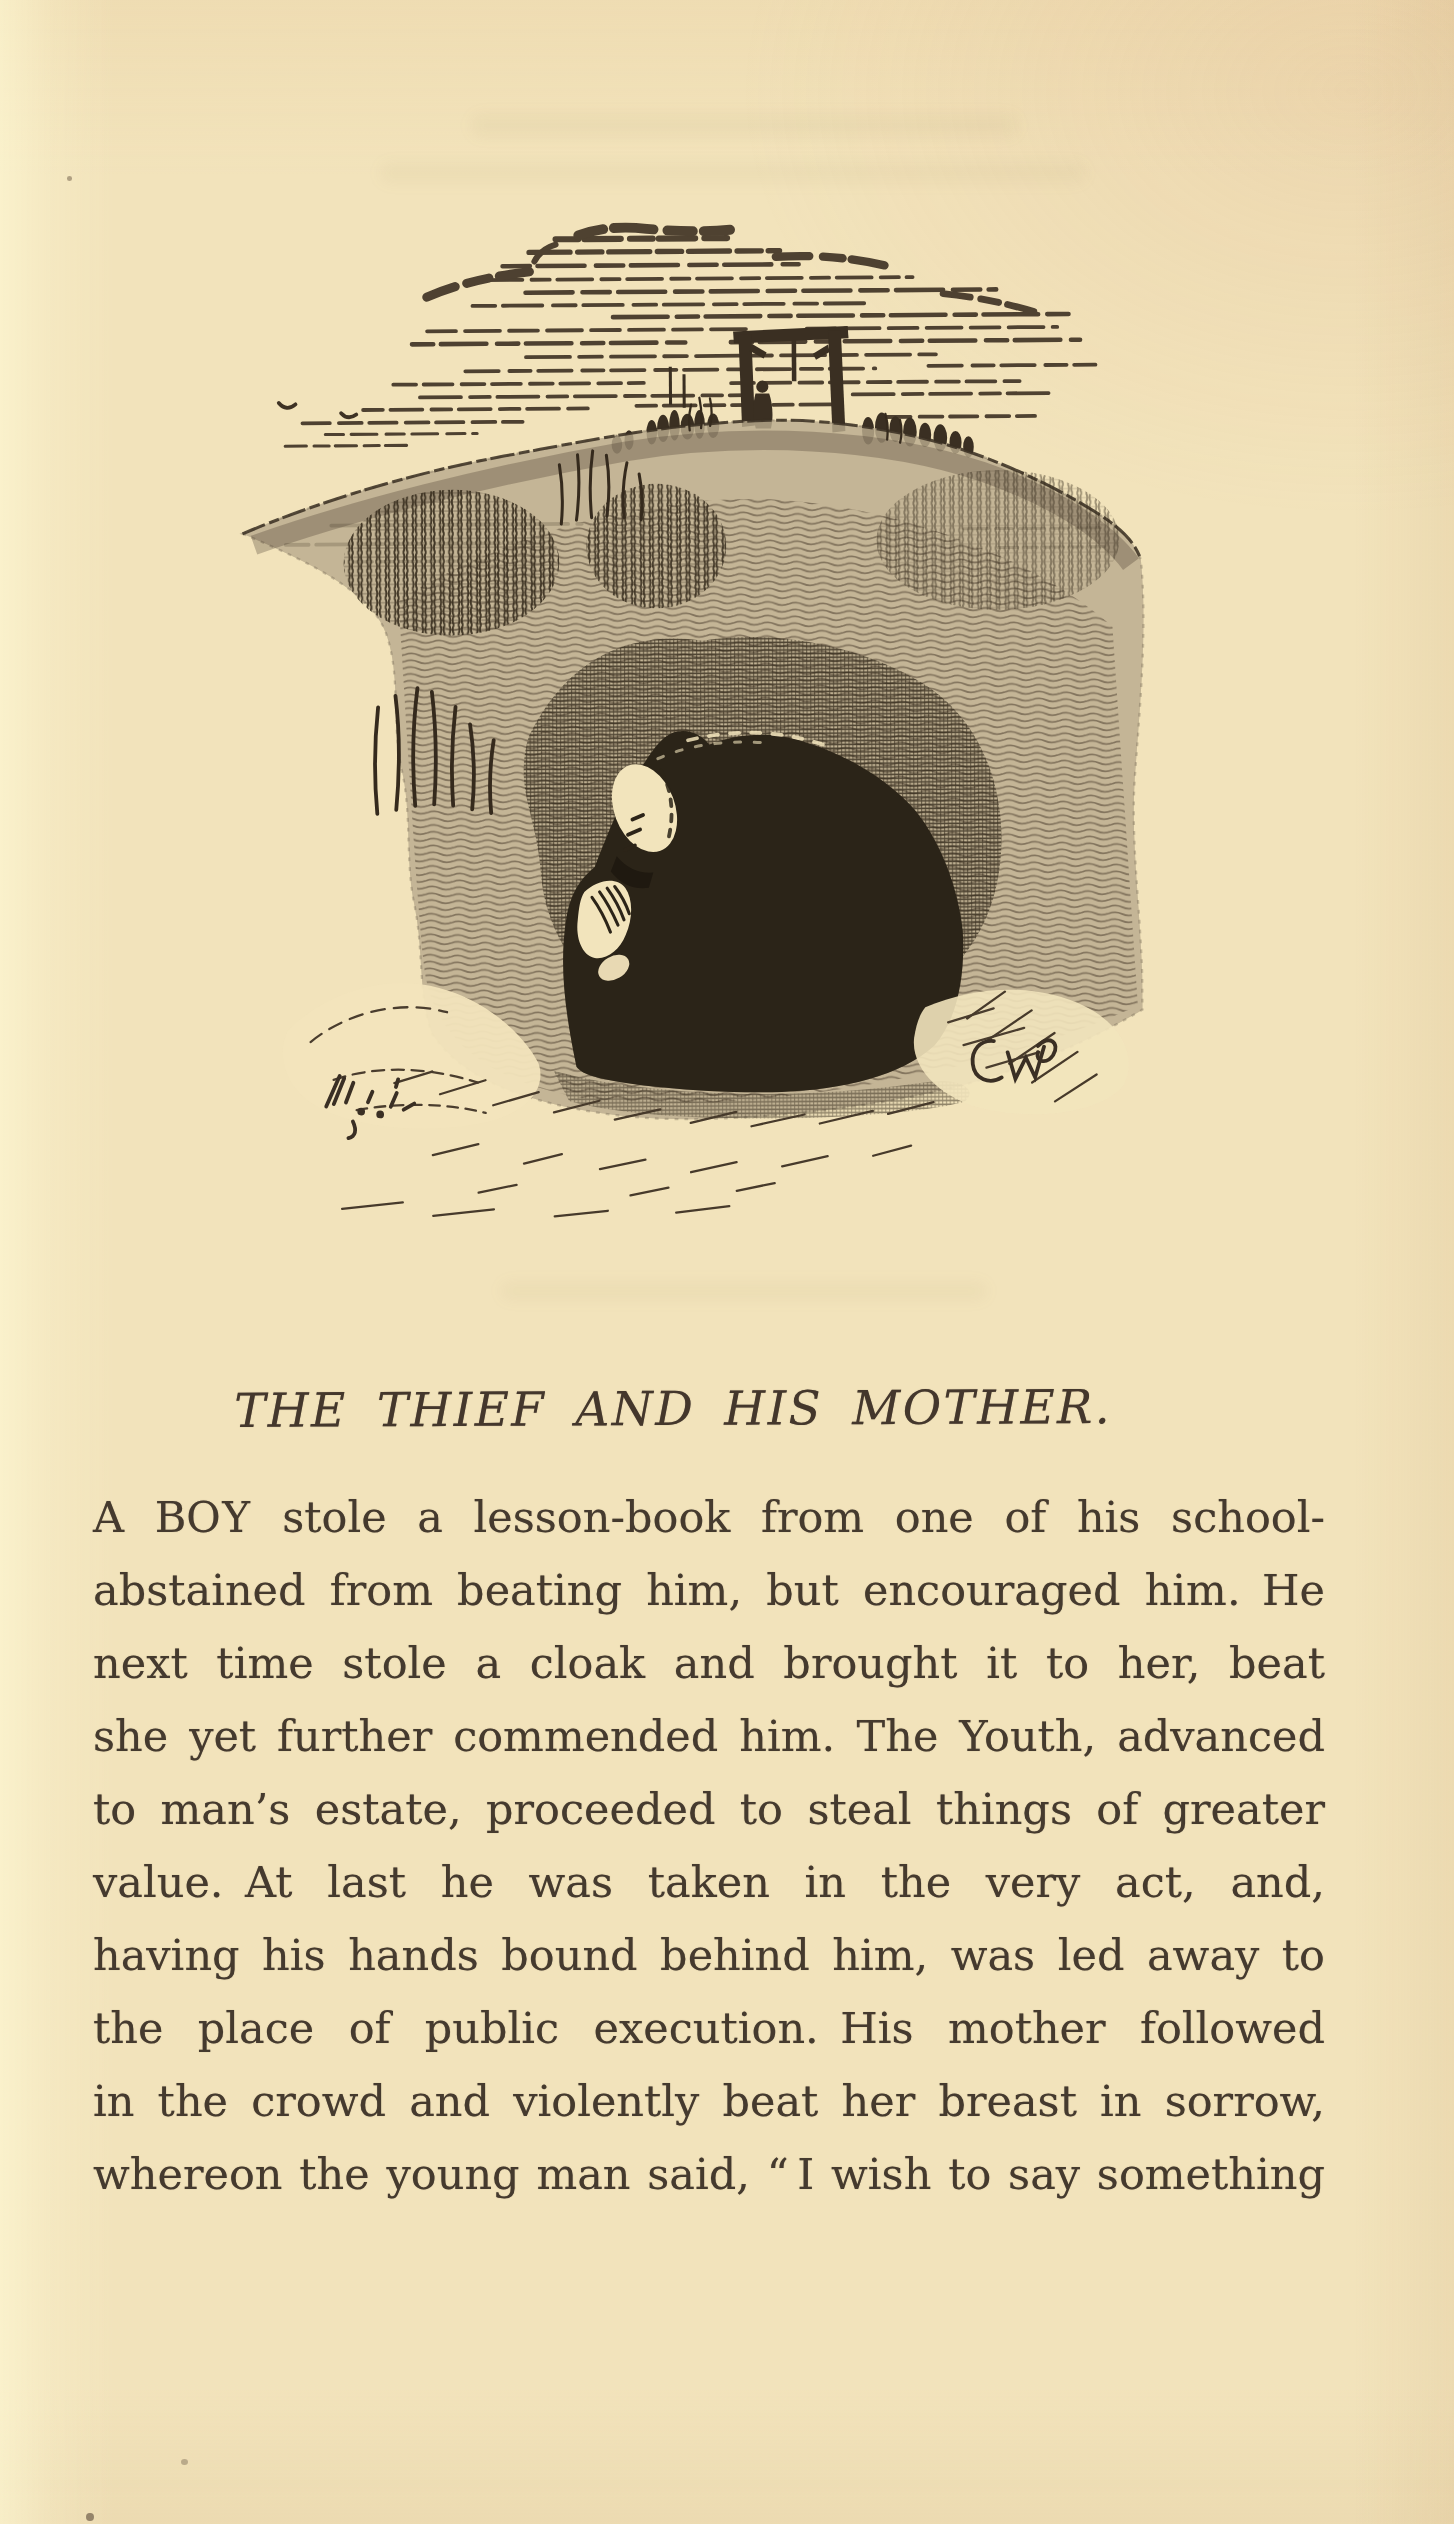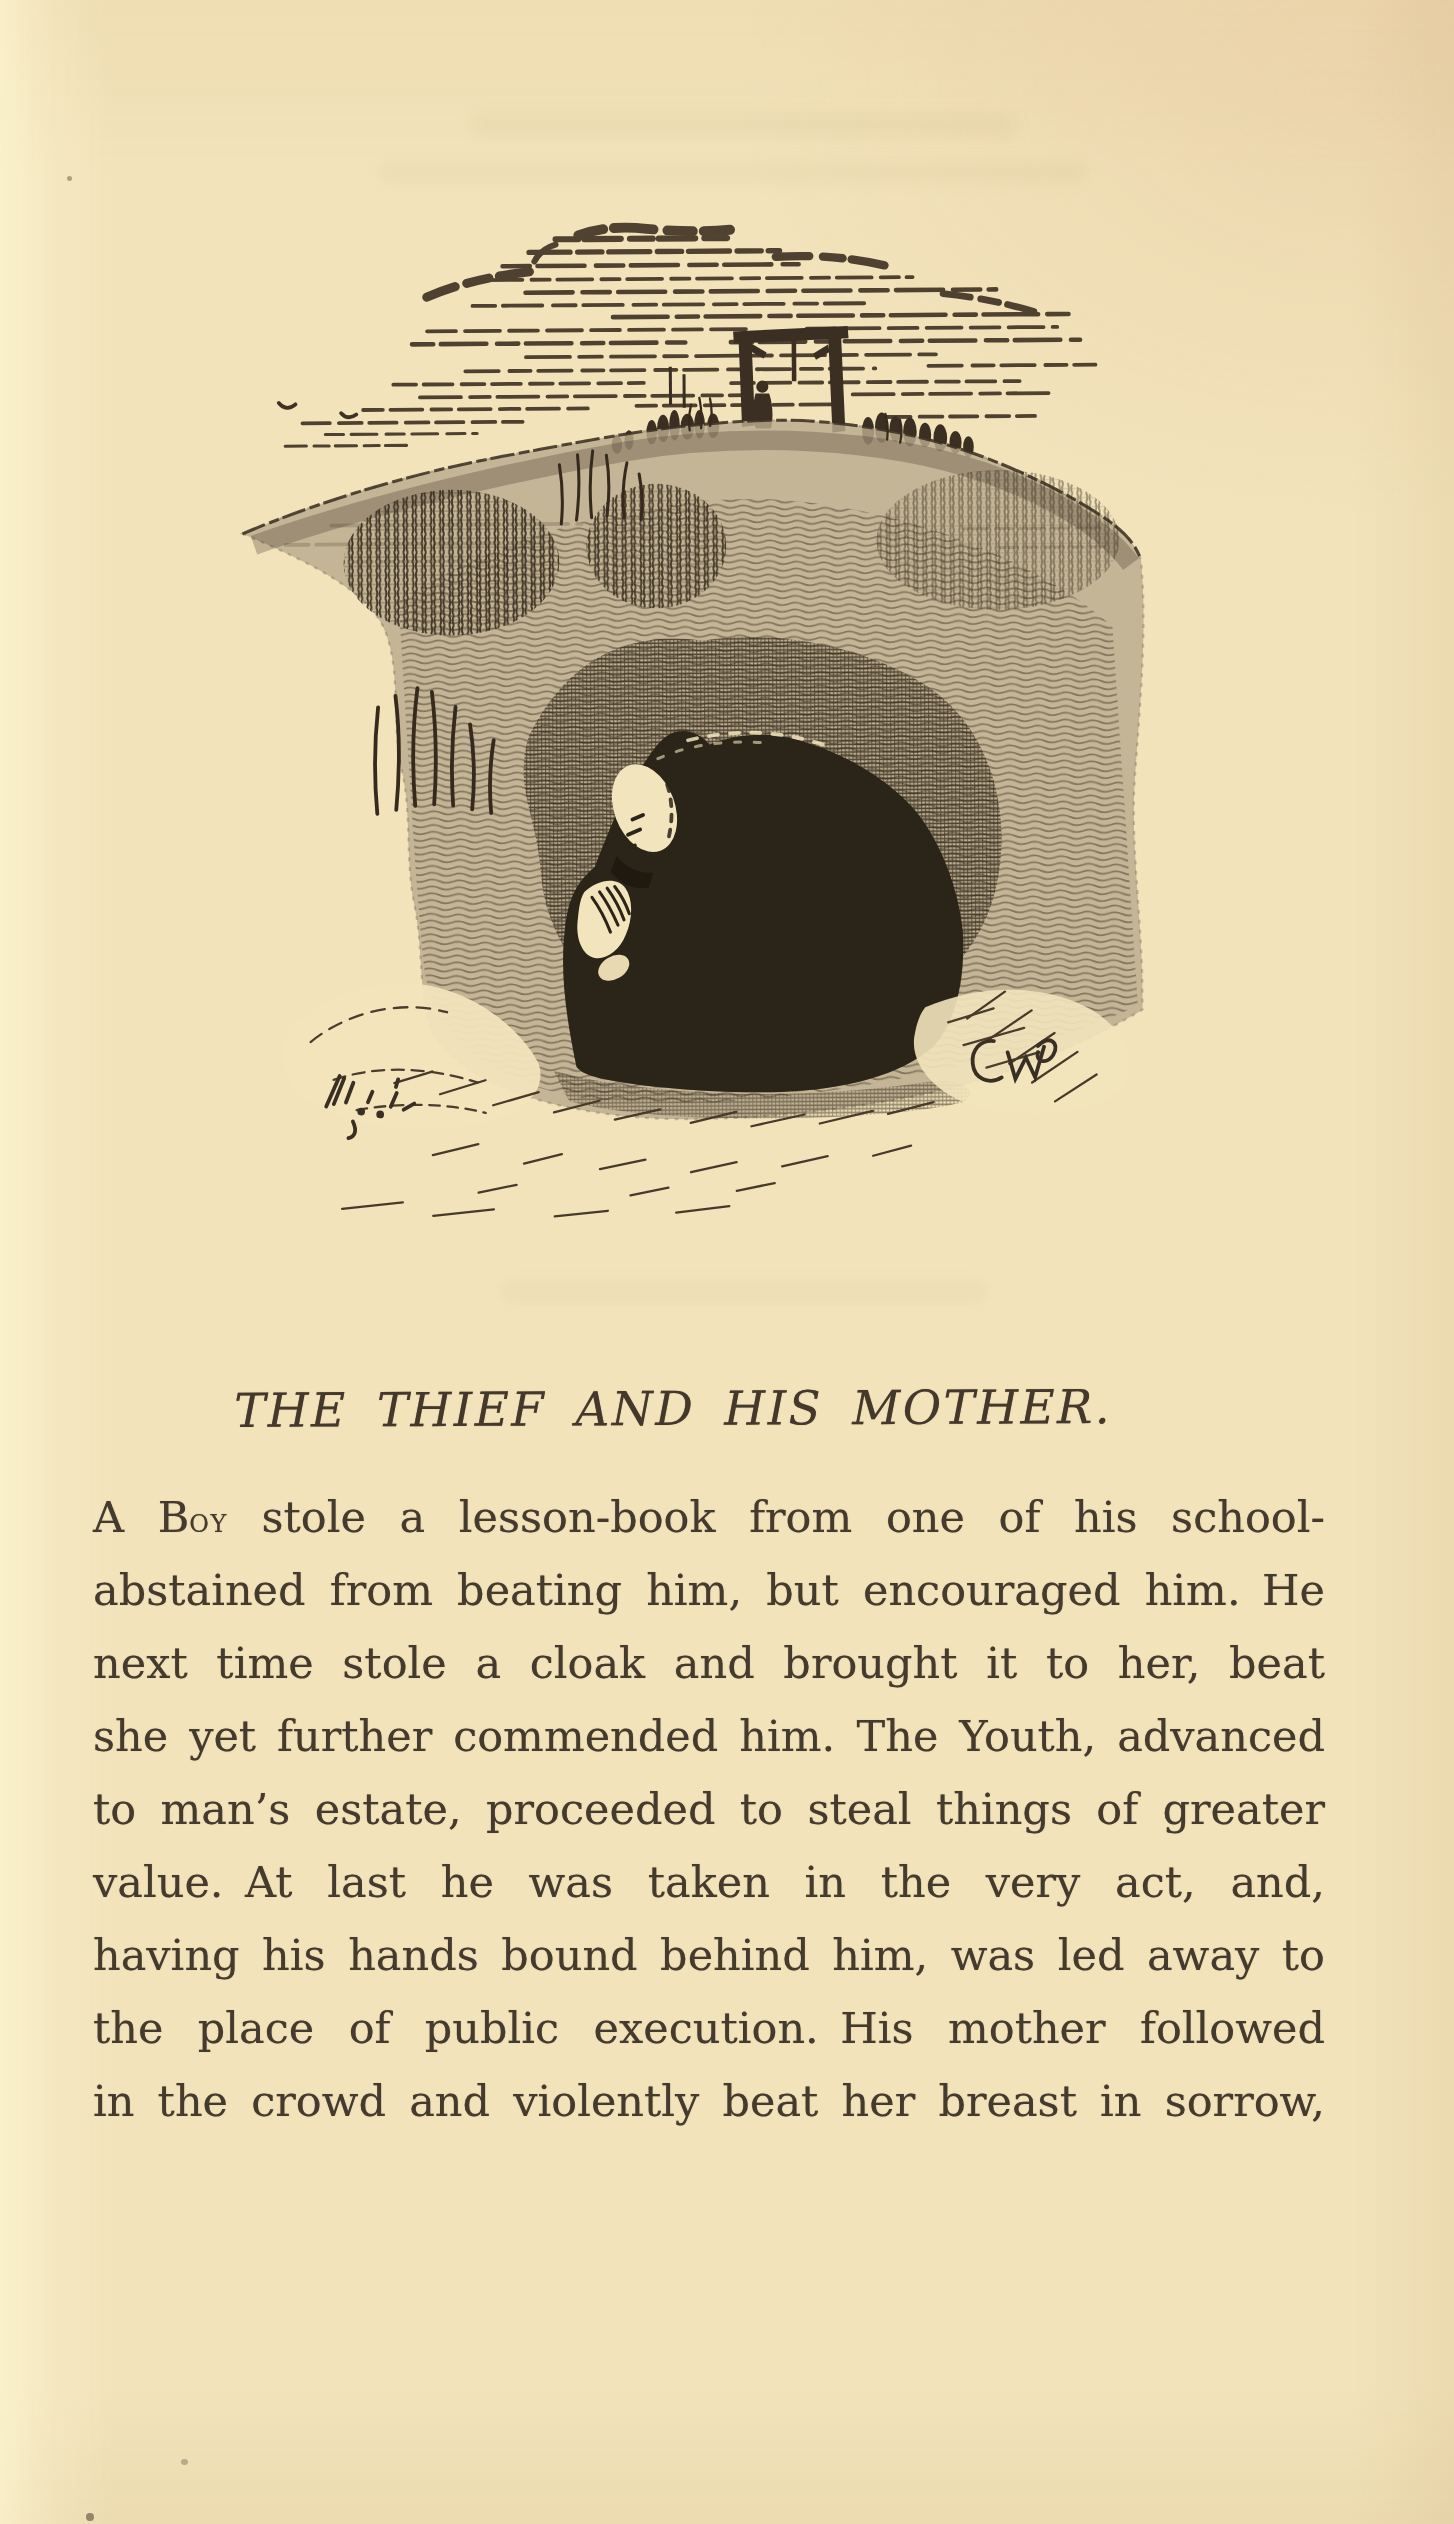--- a/index.html
+++ b/index.html
@@ -24,21 +24,21 @@
     font-size:47px;letter-spacing:2.3px;word-spacing:12px;color:#44372c;
     transform:translateX(-35px) rotate(-0.25deg);
     text-shadow:0 0 0.8px rgba(68,55,44,.55);
   }
   .story{
     position:absolute;left:93px;top:1481px;width:1232px;
     font-size:43px;line-height:73px;color:#453a2e;
     text-shadow:0 0 0.8px rgba(69,58,46,.5);
   }
   .story .line{text-align:justify;text-align-last:justify;height:73px;overflow:visible;}
-  .sc{font-size:24px;letter-spacing:1.5px;}
+  .sc{font-size:42px;letter-spacing:1.5px;}
 </style>
 </head>
 <body>
 
 <div class="ghost" style="left:471px;top:114px;width:547px;height:23px;"></div>
 <div class="ghost" style="left:380px;top:163px;width:706px;height:20px;"></div>
 <div class="ghost" style="left:501px;top:1282px;width:486px;height:18px;"></div>
 
 <div class="speck" style="left:67px;top:176px;width:5.3px;height:4.6px;opacity:.45;"></div>
 <div class="speck" style="left:181px;top:2459px;width:6.8px;height:6px;opacity:.35;"></div>
@@ -249,14 +249,15 @@
 <div class="story">
   <div class="line"><span>A B</span><span class="sc">OY</span><span> stole a lesson-book from one of his school-</span></div>
   <div class="line">abstained from beating him, but encouraged him. He</div>
   <div class="line">next time stole a cloak and brought it to her, beat</div>
   <div class="line">she yet further commended him. The Youth, advanced</div>
   <div class="line">to man’s estate, proceeded to steal things of greater</div>
   <div class="line">value. At last he was taken in the very act, and,</div>
   <div class="line">having his hands bound behind him, was led away to</div>
   <div class="line">the place of public execution. His mother followed</div>
   <div class="line">in the crowd and violently beat her breast in sorrow,</div>
+  <div class="line">whereon the young man said, “ I wish to say something</div>
 </div>
 
 
 </body></html>

